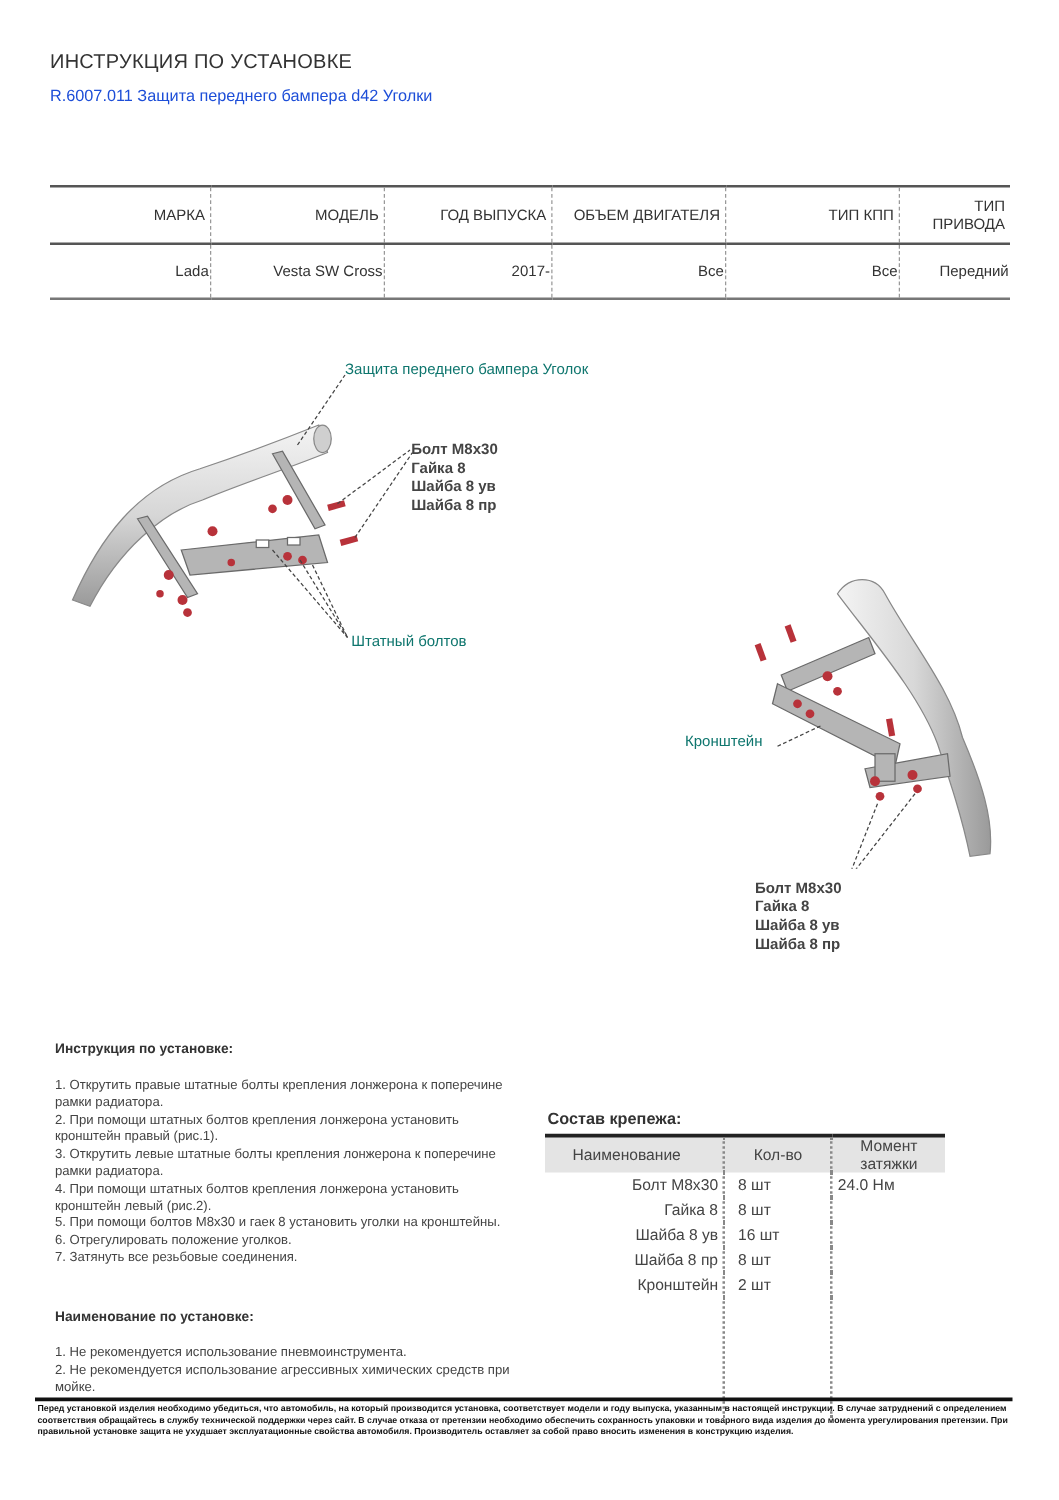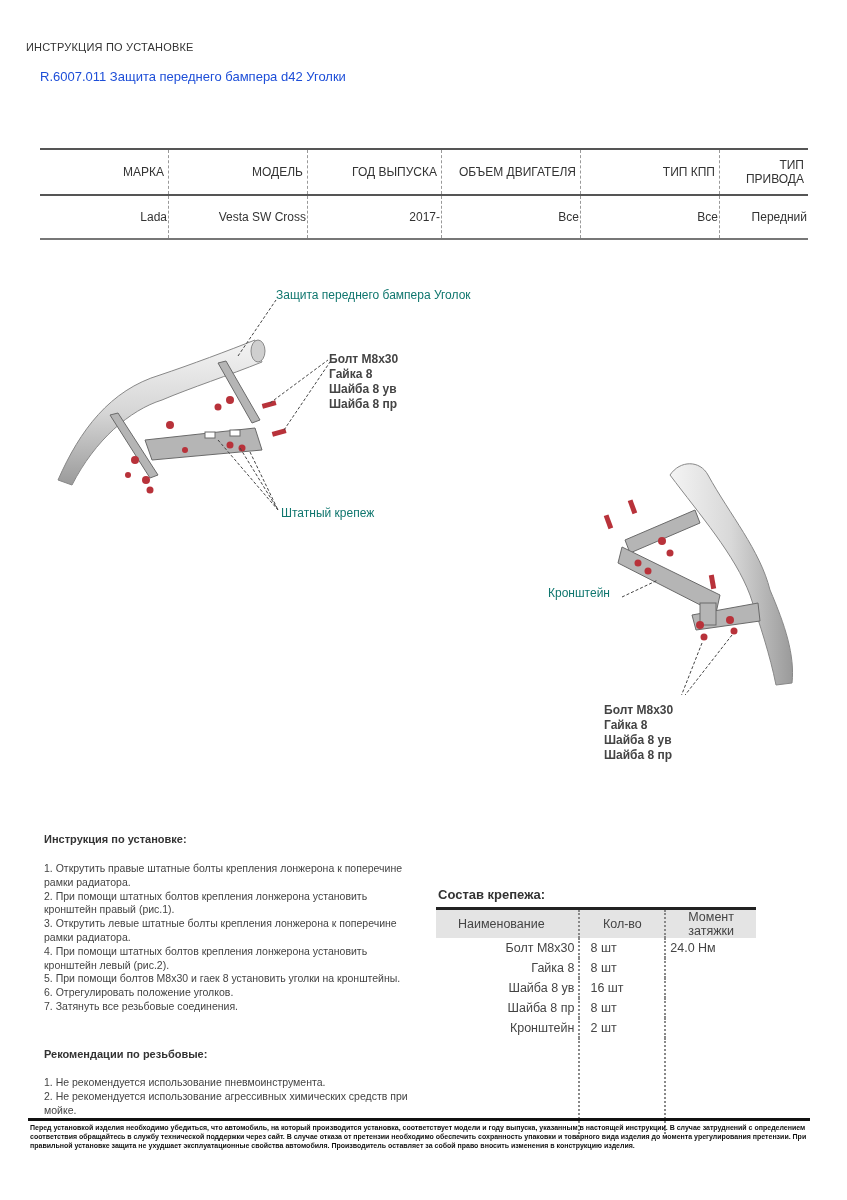--- a/index.html
+++ b/index.html
@@ -1,19 +1,19 @@
 <!DOCTYPE html>
 <html><head>
 <meta charset="utf-8">
 <style>
   html, body { margin: 0; padding: 0; background: #ffffff; }
   body { width: 847px; height: 1200px; position: relative; overflow: hidden;
          font-family: "Liberation Sans", "DejaVu Sans", sans-serif; color: #222; }
   .abs { position: absolute; }
-  .doc-label { left: 26px; top: 41px; font-size: 11px; color: #333; letter-spacing: 0.2px; }
+  .doc-label { left: 40px; top: 41px; font-size: 16px; color: #333; letter-spacing: 0.2px; }
   .doc-title { left: 40px; top: 57px; font-size: 13px; font-weight: normal; color: #1d4ed8; margin-top: 12px; }
 
   
   .spec { left: 40px; top: 148px; width: 768px; border-collapse: collapse; font-size: 12px; color: #333; }
   .spec th, .spec td { text-align: right; border-left: 1px dashed #999; }
   .spec th:first-child, .spec td:first-child { border-left: none; }
   .spec th { font-weight: normal; height: 40px; border-top: 2px solid #555; border-bottom: 2px solid #555; line-height: 14px; padding: 2px 4px; }
   .spec td { height: 40px; border-bottom: 2px solid #777; }
 
   .callout { font-size: 12px; color: #0f766e; line-height: 15px; white-space: pre; }
@@ -107,21 +107,21 @@
     <line x1="178" y1="160" x2="238" y2="230"></line>
     <line x1="200" y1="168" x2="238" y2="230"></line>
     <line x1="210" y1="172" x2="238" y2="230"></line>
   </g>
 </svg>
 <div class="abs callout" style="left:276px;top:288px">Защита переднего бампера Уголок</div>
 <div class="abs callout bold" style="left:329px;top:352px">Болт М8х30
 Гайка 8
 Шайба 8 ув
 Шайба 8 пр</div>
-<div class="abs callout" style="left:281px;top:506px">Штатный крепеж</div>
+<div class="abs callout" style="left:281px;top:506px">Штатный болтов</div>
 
 <svg class="abs" style="left:530px;top:455px" width="290" height="240">
   <defs>
     <linearGradient id="tube2" x1="0" y1="0" x2="1" y2="0">
       <stop offset="0" stop-color="#f4f4f4"></stop>
         <stop offset="0.5" stop-color="#d8d8d8"></stop>
         <stop offset="1" stop-color="#9a9a9a"></stop>
     </linearGradient>
   </defs>
   <g>
@@ -162,21 +162,21 @@
 <div class="abs steps">
   <p>1. Открутить правые штатные болты крепления лонжерона к поперечине рамки радиатора.</p>
   <p>2. При помощи штатных болтов крепления лонжерона установить кронштейн правый (рис.1).</p>
   <p>3. Открутить левые штатные болты крепления лонжерона к поперечине рамки радиатора.</p>
   <p>4. При помощи штатных болтов крепления лонжерона установить кронштейн левый (рис.2).</p>
   <p>5. При помощи болтов М8х30 и гаек 8 установить уголки на кронштейны.</p>
   <p>6. Отрегулировать положение уголков.</p>
   <p>7. Затянуть все резьбовые соединения.</p>
 </div>
 
-<div class="abs rec-title">Рекомендации по резьбовые:</div>
+<div class="abs rec-title">Наименование по установке:</div>
 <div class="abs recs">
   <p>1. Не рекомендуется использование пневмоинструмента.</p>
   <p>2. Не рекомендуется использование агрессивных химических средств при мойке.</p>
 </div>
 
 <div class="abs kit-title">Состав крепежа:</div>
 <table class="abs kit">
   <tbody>
       <tr>
     <th style="width:115px;text-align:left">Наименование</th>

